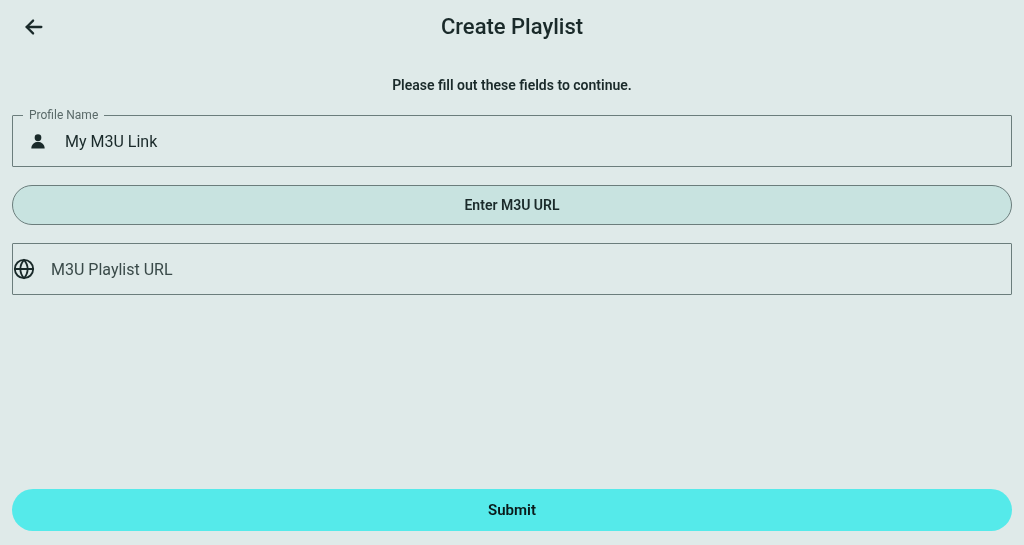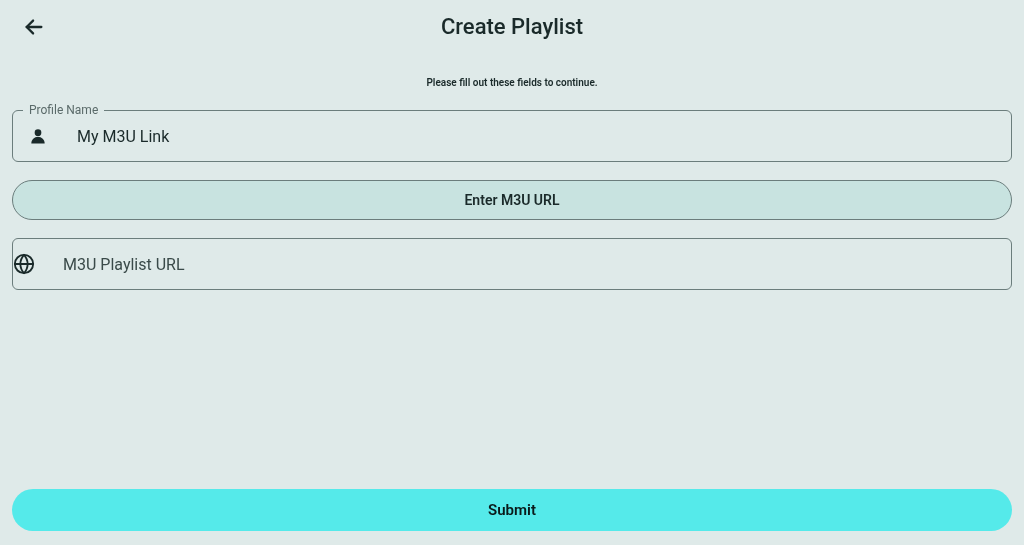--- a/index.html
+++ b/index.html
@@ -38,49 +38,49 @@
     .page-title {
       font-size: 22px;
       font-weight: 500;
       color: #1a2a2a;
     }
     .content {
       padding: 0 12px;
     }
     .instruction {
       text-align: center;
-      font-size: 10px;
+      font-size: 14px;
       font-weight: 600;
       color: #1a2a2a;
       margin: 20px 0 22px;
     }
     .field-wrapper {
       position: relative;
       border: 1px solid #6b7d7c;
-      border-radius: 6px;
+      border-radius: 1px;
       padding: 14px 14px;
       margin-bottom: 18px;
       background: #dfeae9;
     }
     .field-wrapper.no-legend {
       padding: 14px 0;
     }
     .field-legend {
       position: absolute;
       top: -8px;
       left: 10px;
       background: #dfeae9;
       padding: 0 6px;
       font-size: 12px;
       color: #5a6a69;
       font-weight: 400;
     }
     .field-inner {
       display: flex;
-      gap: 28px;
+      gap: 16px;
     }
     .field-icon {
       flex-shrink: 0;
       width: 22px;
       height: 22px;
       display: flex;
       align-items: center;
       justify-content: center;
       color: #1a2a2a;
     }

